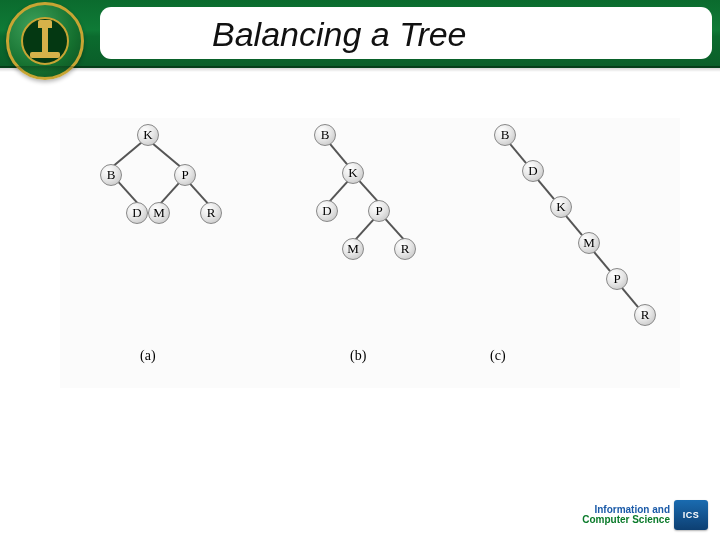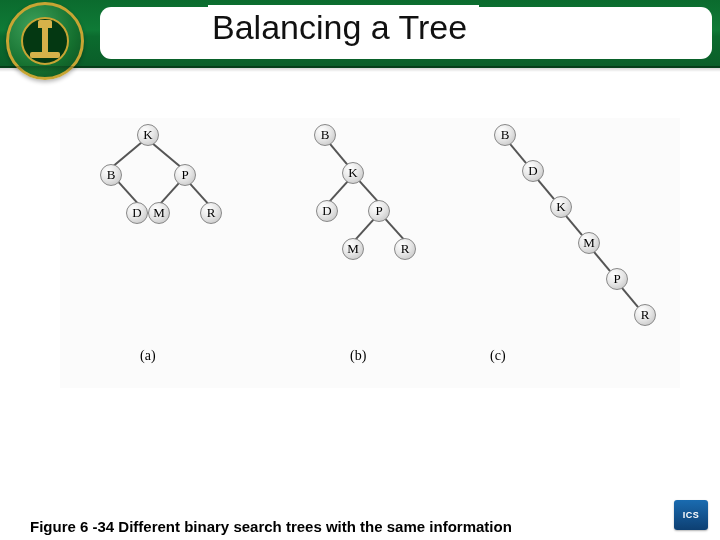--- a/index.html
+++ b/index.html
@@ -82,23 +82,24 @@
     padding: 4px 12px 4px 4px;
     line-height: 1.1;
     position: relative;
     top: -2px;
   }
   .title-wrap {
     background: #fff;
     height: 52px;
     flex: 1;
     display: flex;
-    align-items: flex-start;
+    align-items: flex-end;
     margin: 8px 8px 8px 100px;
     border-radius: 11px;
+    font-style: italic;
   }
   .content {
     position: relative;
     width: 100%;
   }
   .figure-area {
     position: relative;
     margin: 50px 40px 0 60px;
     height: 270px;
     background: #fbfbfb;
@@ -222,18 +223,21 @@
     <div class="node" style="left:490px; top:78px;">K</div>
     <div class="node" style="left:518px; top:114px;">M</div>
     <div class="node" style="left:546px; top:150px;">P</div>
     <div class="node" style="left:574px; top:186px;">R</div>
 
     <div class="sublabel" style="left:80px; top:230px;">(a)</div>
     <div class="sublabel" style="left:290px; top:230px;">(b)</div>
     <div class="sublabel" style="left:430px; top:230px;">(c)</div>
   </div>
 
-  <div class="caption">Figure 6 -34 Different binary search trees with the same information</div>
 </div>
 
 <div class="footer-logo">
+  <div class="footer-text">
+    <div class="l1">Information and</div>
+    <div class="l2">Computer Science</div>
+  </div>
   <div class="footer-badge">ICS</div>
 </div>
 
 </body></html>

